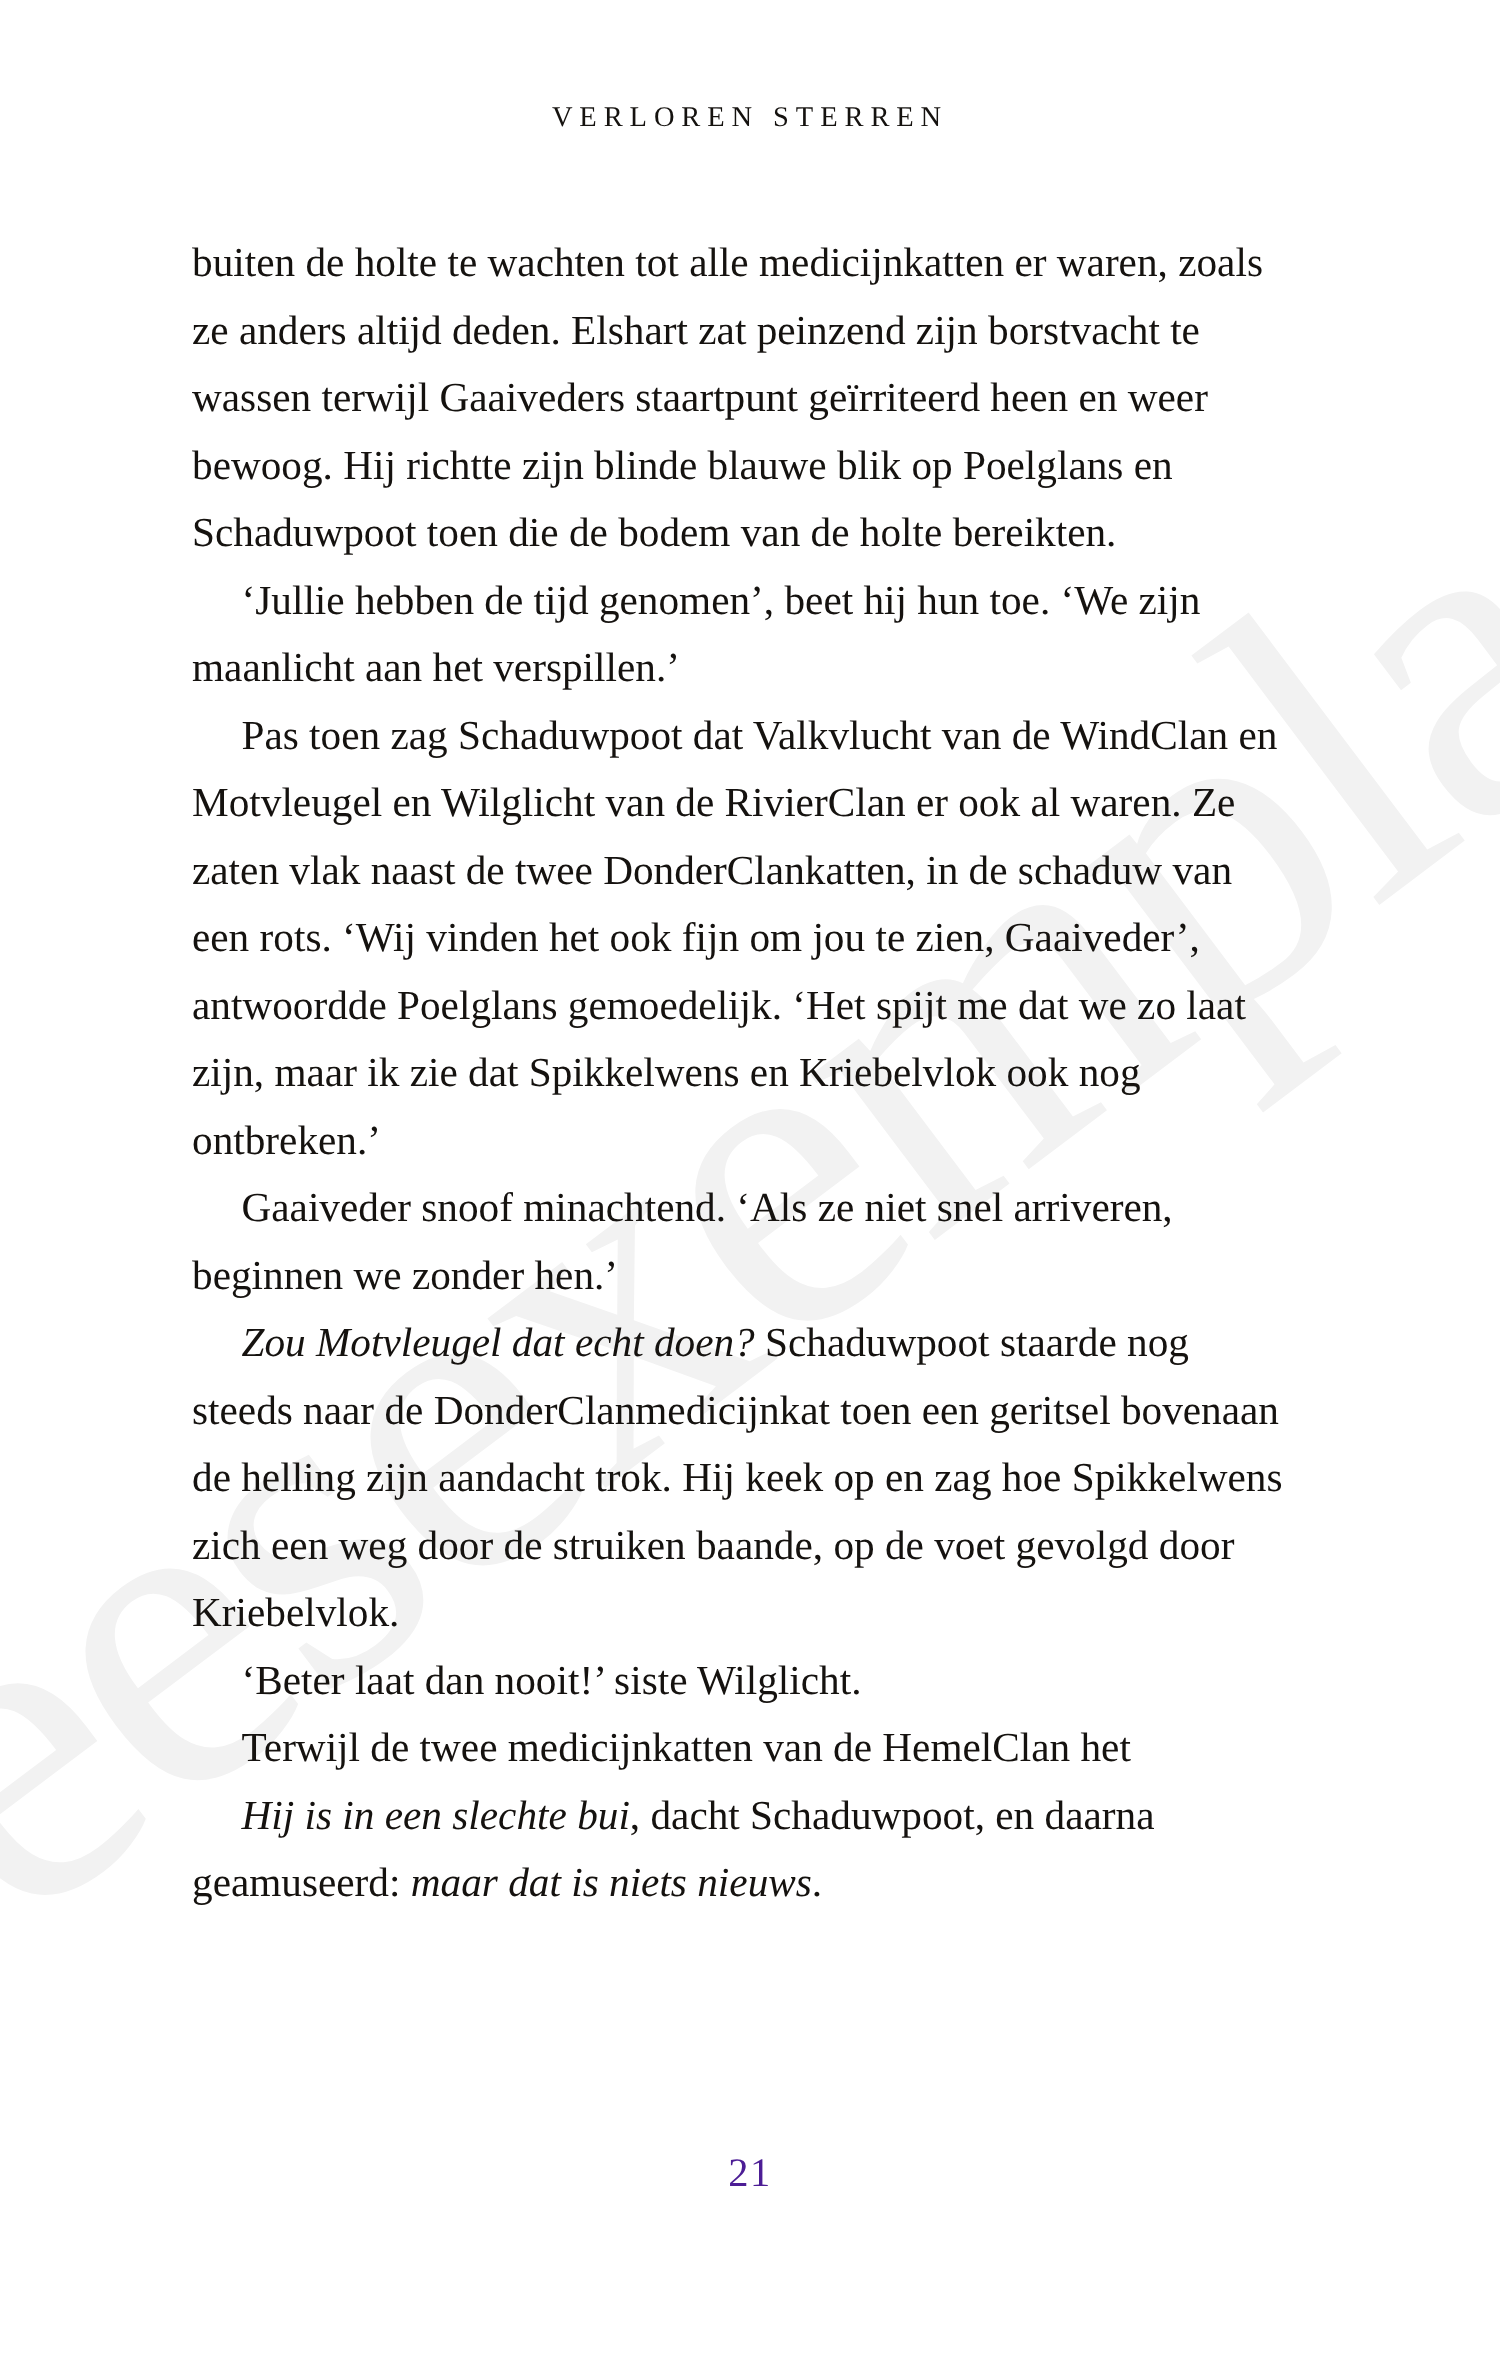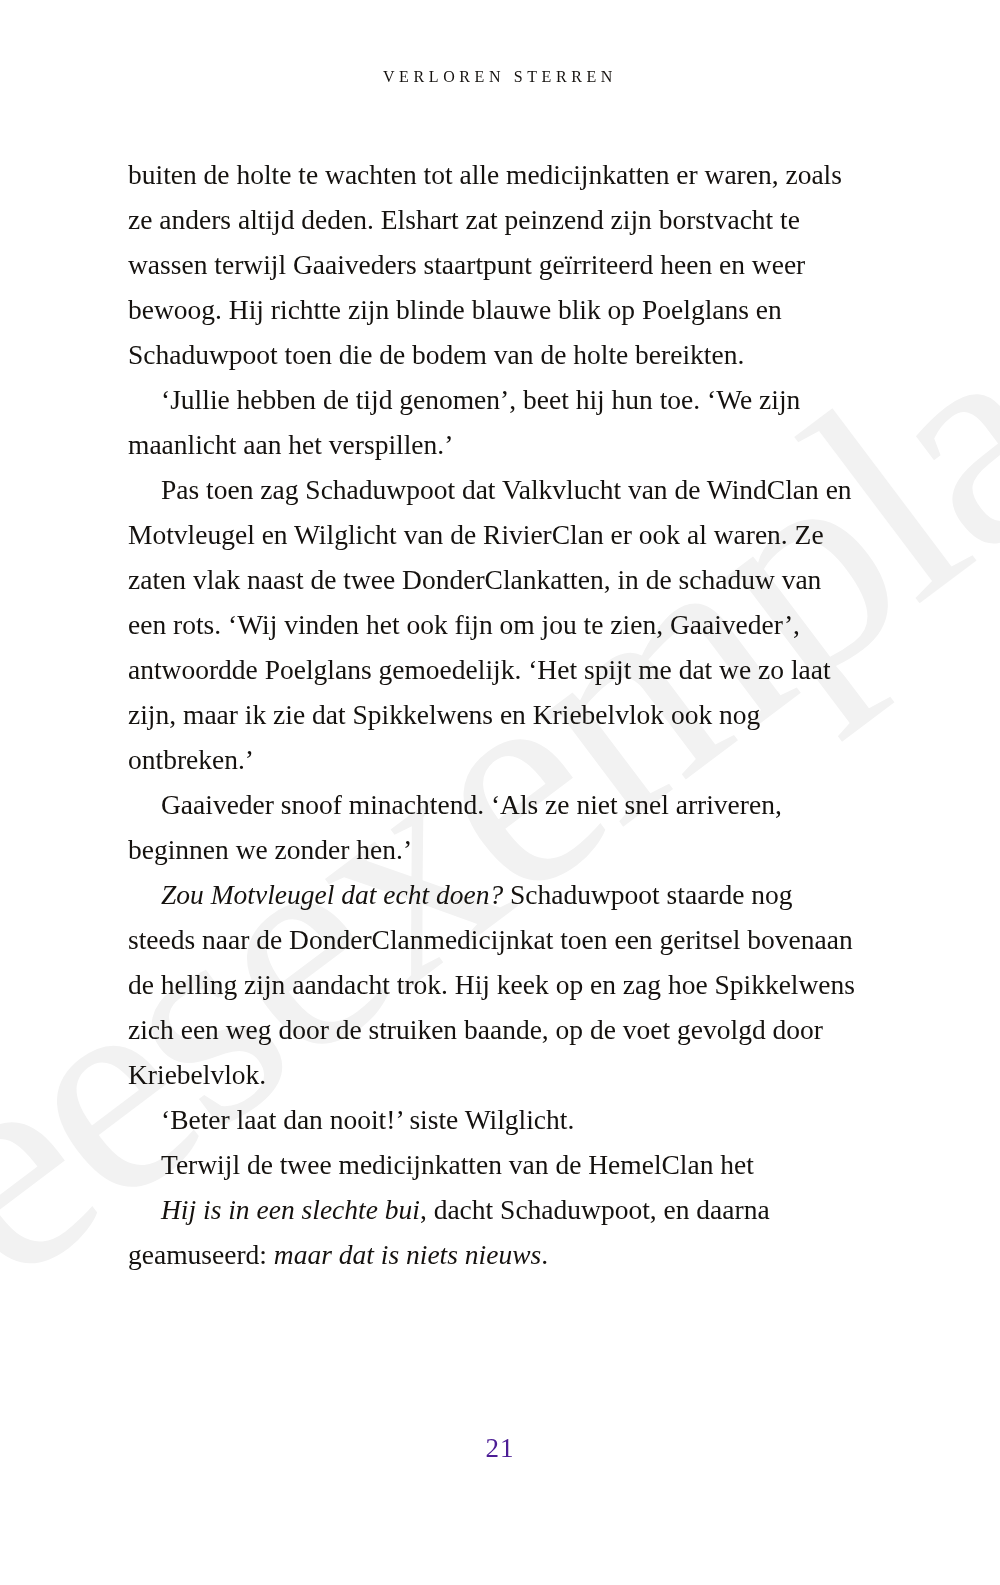--- a/index.html
+++ b/index.html
@@ -48,21 +48,21 @@
     inset: 0;
     z-index: 1;
   }
 
   .running-head {
     position: absolute;
     left: 0;
     right: 0;
     top: 68px;
     text-align: center;
-    font-size: 16px;
+    font-size: 19px;
     letter-spacing: 4.6px;
     color: #15120f;
     font-family: "Liberation Serif", "DejaVu Serif", serif;
   }
 
   .text-block {
     position: absolute;
     left: 128px;
     top: 152px;
     width: 728px;

